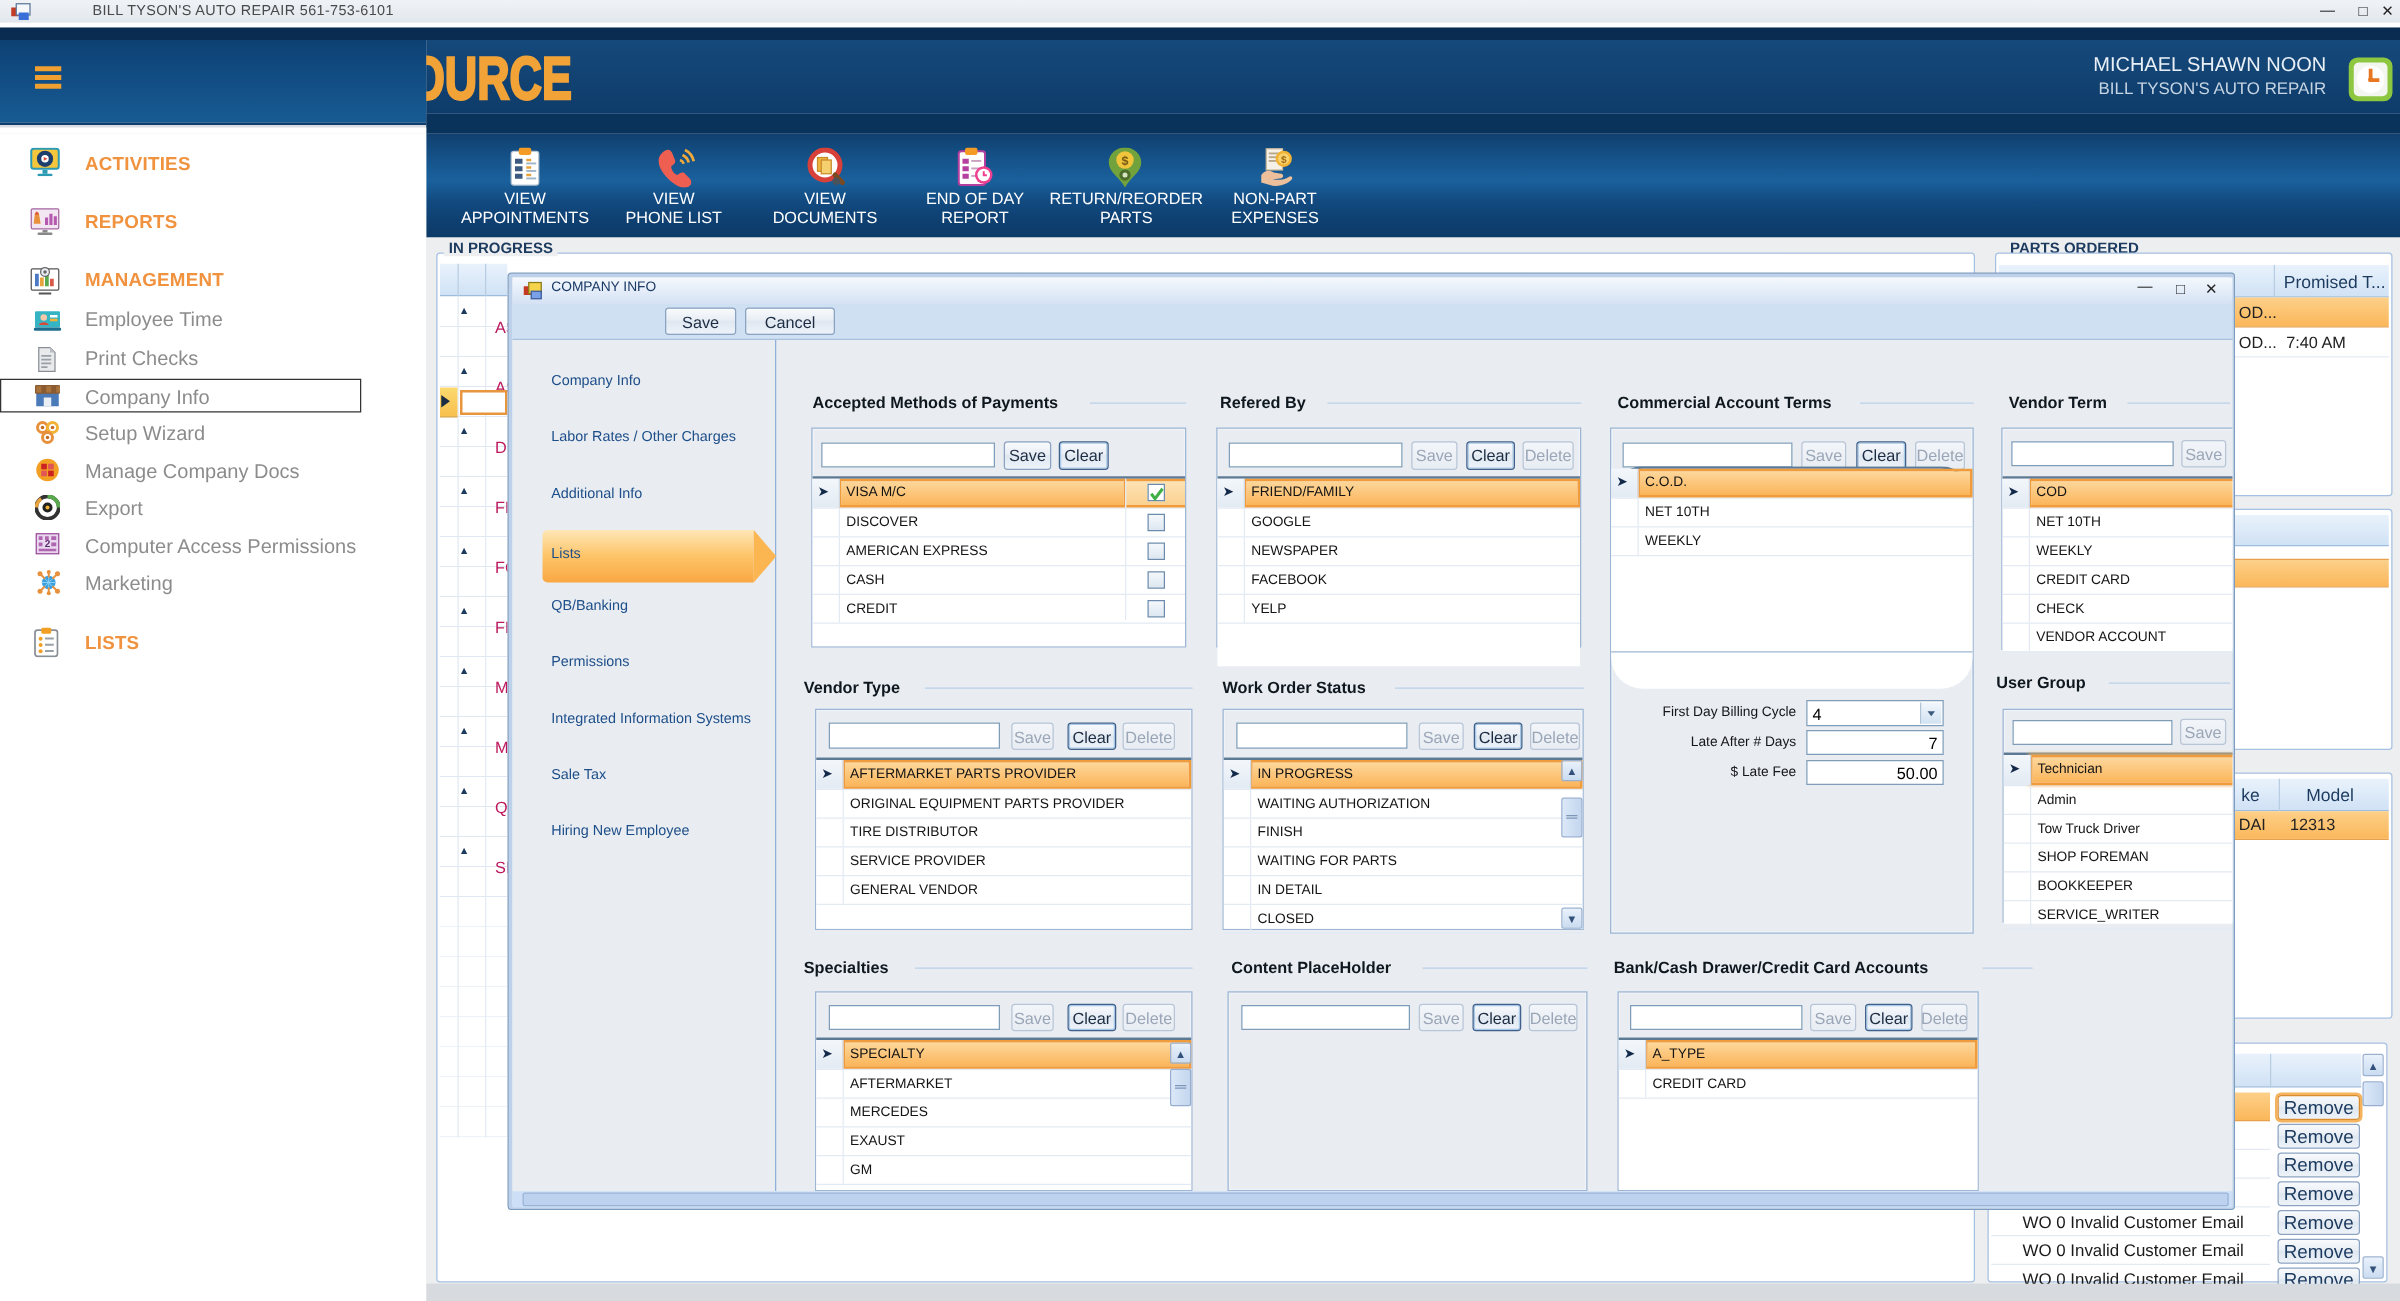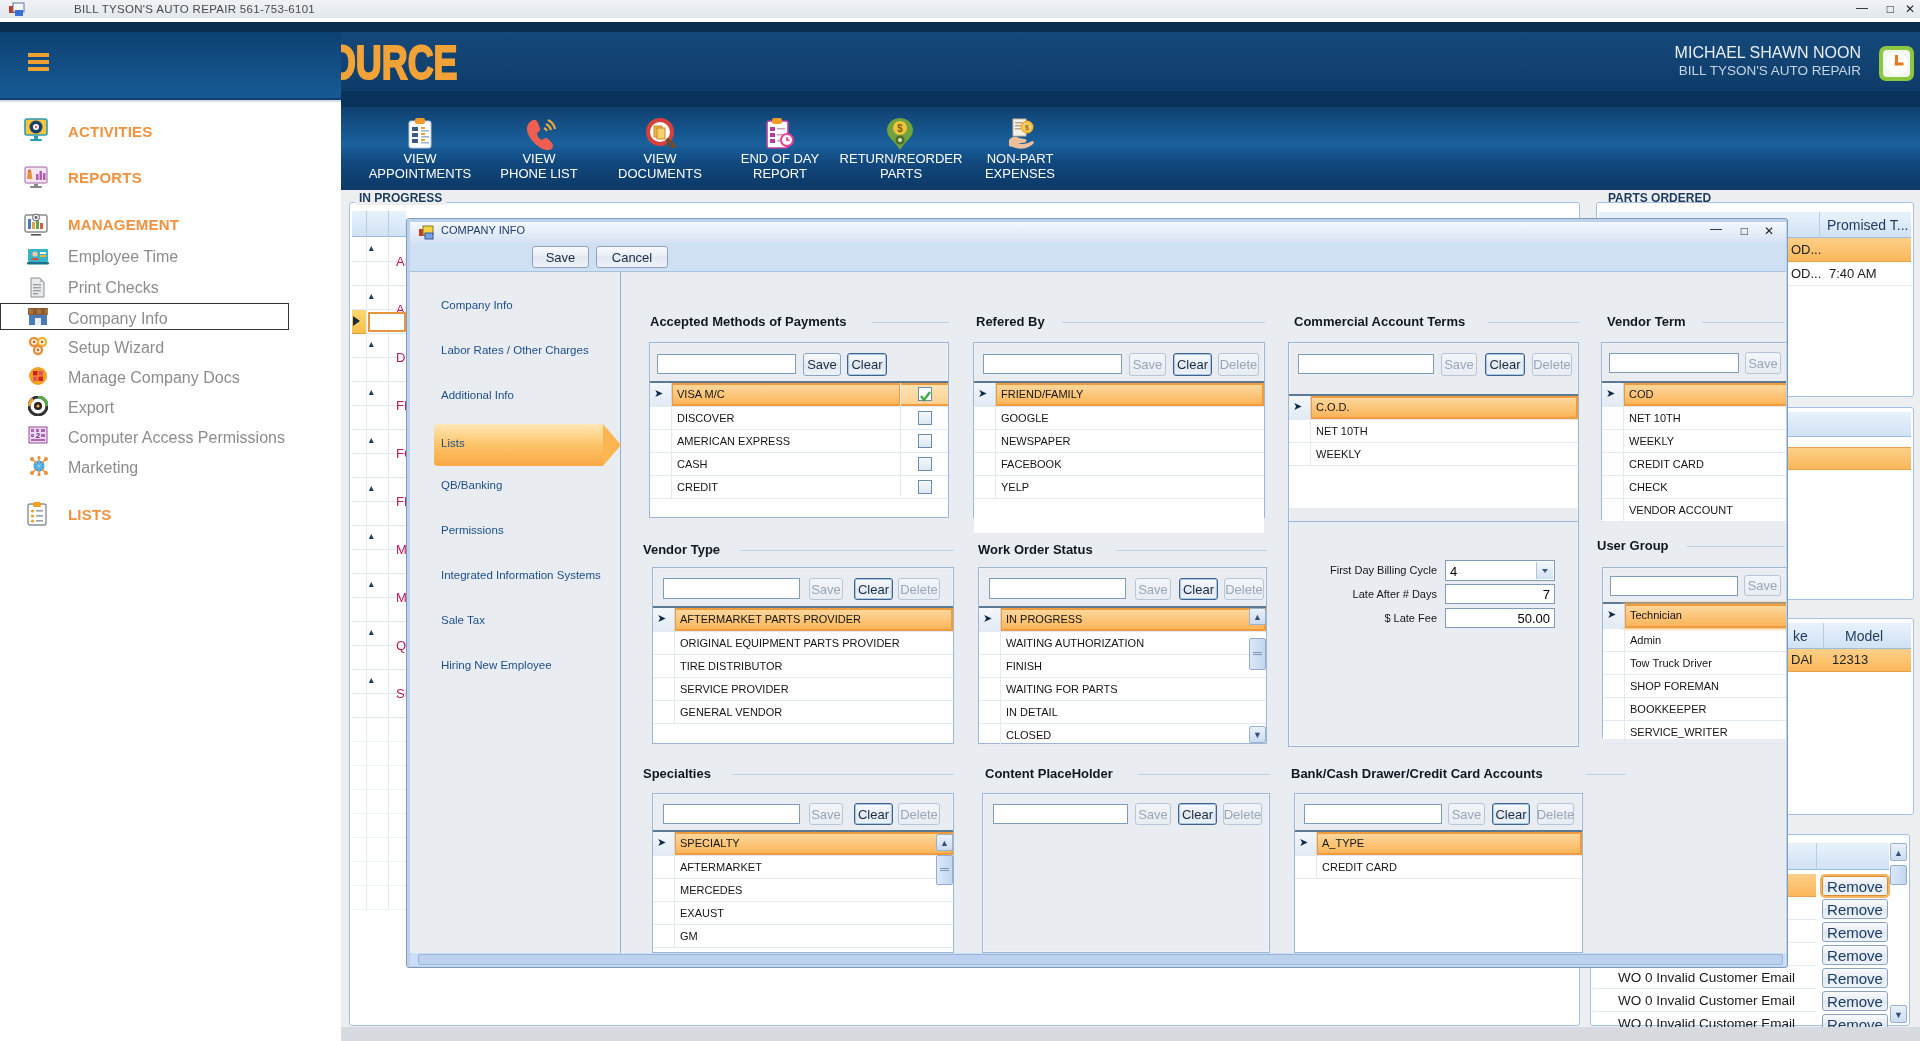--- a/index.html
+++ b/index.html
@@ -573,21 +573,21 @@
               <span class="tx">YELP</span>
             </div>
         </div>
       </div>
 
       <div class="panel" style="left:878px;top:70px;width:291px;height:405px;">
         <input class="inp" style="left: 9px; top: 11px; width: 136px; height: 20px;">
         <div class="btn dis" style="left:152px;top:10px;width:36px;height:23px;">Save</div>
         <div class="btn foc" style="left:196px;top:10px;width:40px;height:23px;">Clear</div>
         <div class="btn dis" style="left:243px;top:10px;width:40px;height:23px;">Delete</div>
-        <div class="list" style="left:0px;top:51px;width:289px;height:114px;">
+        <div class="list" style="left:0px;top:30px;width:289px;height:178px;border-radius:25px;">
           <div class="lrow sel" style="height:24px;">
               <span class="selbg"></span>
               <span class="c0"></span>
               <span class="tx">C.O.D.</span>
             </div>
           <div class="lrow">
               <span class="c0"></span>
               <span class="tx">NET 10TH</span>
             </div>
           <div class="lrow">

